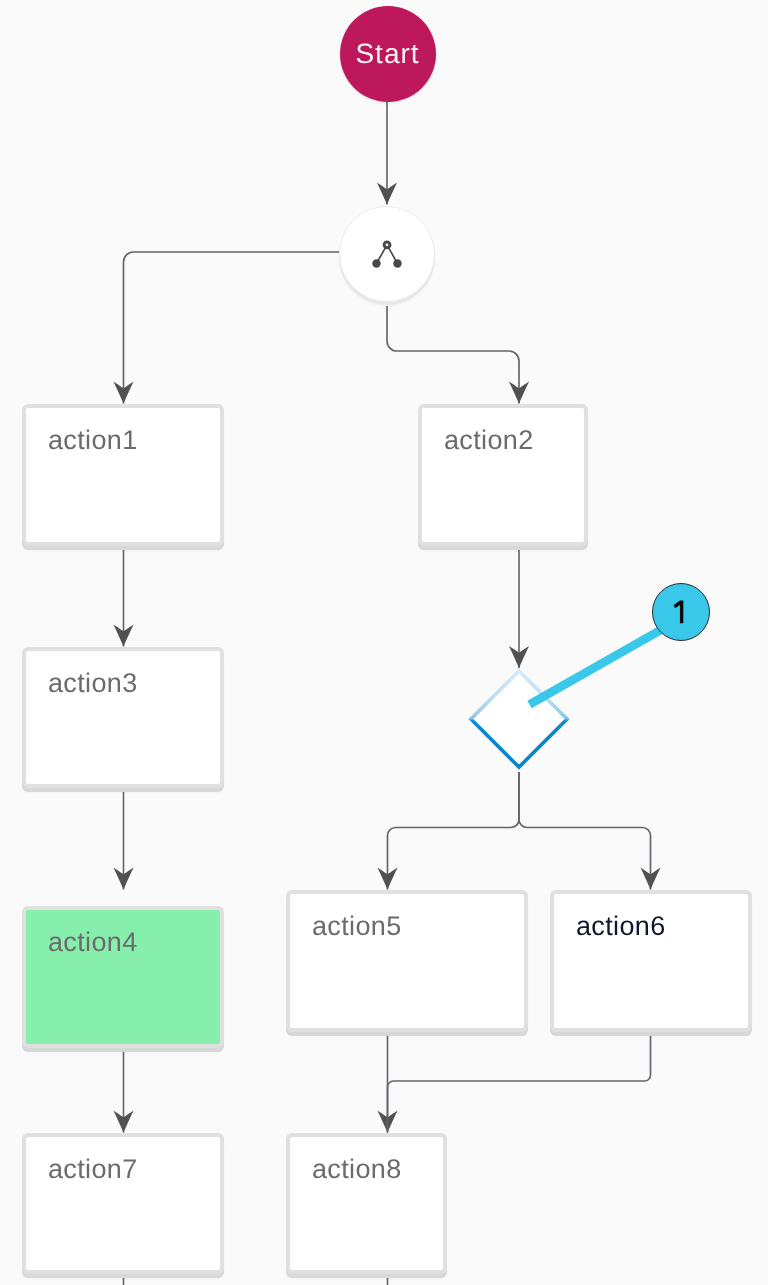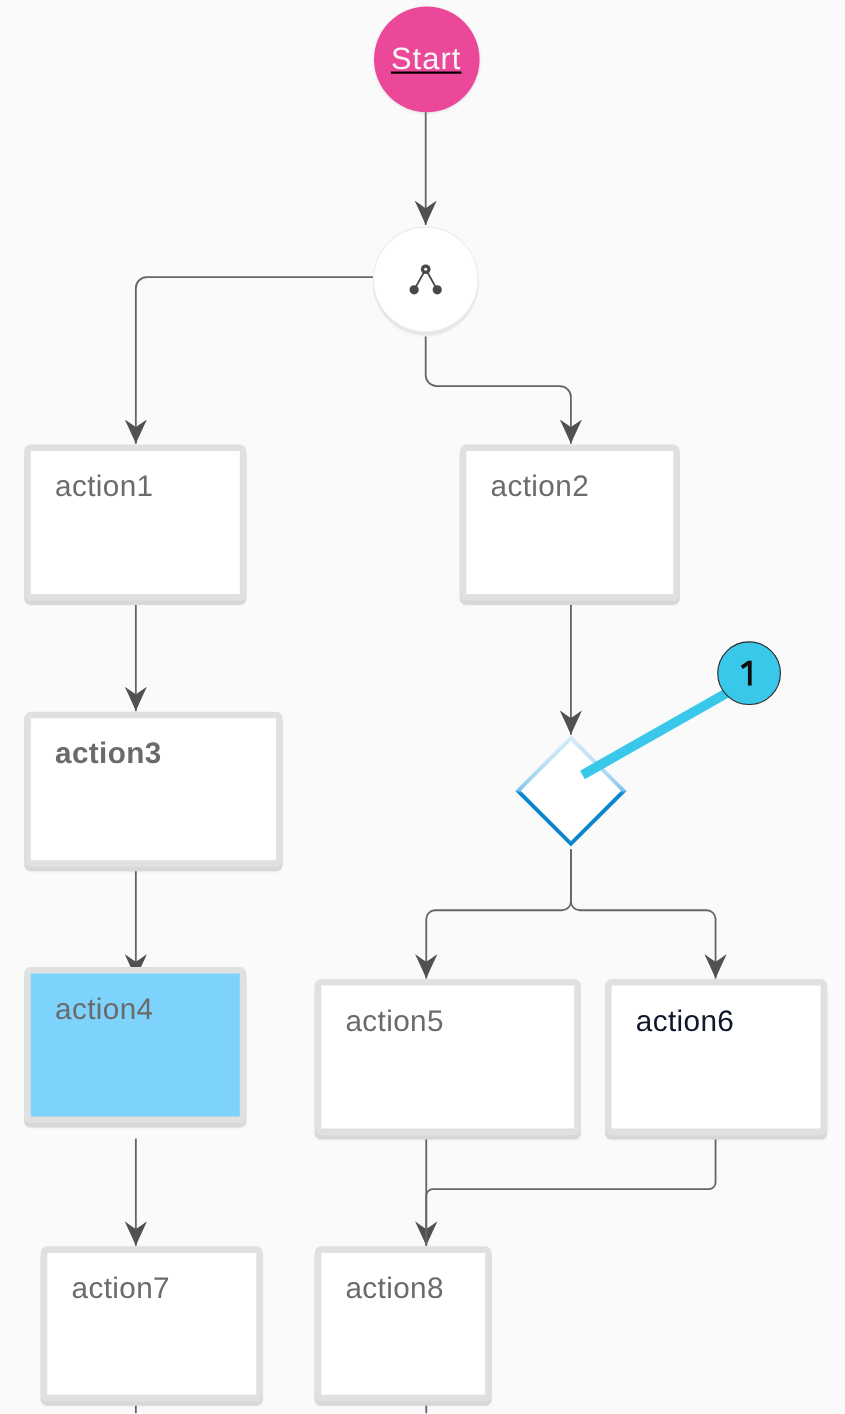--- a/index.html
+++ b/index.html
@@ -15,21 +15,21 @@
   #canvas{position:relative;width:768px;height:1285px;}
 
   
   #edges{position:absolute;left:0;top:0;width:768px;height:1285px;overflow:visible;}
   #leader-layer{position:absolute;left:0;top:0;width:768px;height:1285px;overflow:visible;z-index:5;pointer-events:none;}
 
   
   .action-box{
     position:absolute;
     background:#ffffff;
-    border:6px solid #a16207;
+    border:4px solid #a16207;
     border-radius:6px;
     box-shadow:0 4px 0 0 #d8d8d8, 0 5px 3px -1px rgba(0,0,0,.06);
     box-sizing:border-box;
   }
   .action-label{
     position:absolute;
     left:22px; top:17px;
     font-size:27px;
     letter-spacing:.35px;
     line-height:30px;
@@ -114,21 +114,21 @@
         <path d="M 650.5 1035 L 650.50 1075.00 A 6 6 0 0 1 644.50 1081.00 L 393.50 1081.00 A 6 6 0 0 0 387.50 1087.00 L 387.5 1132.5"></path>
         <path d="M 123.5 1277 L 123.5 1285"></path>
         <path d="M 387.5 1277 L 387.5 1285"></path>
       </g>
   </svg>
 
   <svg id="leader-layer" viewBox="0 0 768 1285" width="768" height="1285" xmlns="http://www.w3.org/2000/svg">
     <line id="badge-leader" stroke-linecap="butt" x1="529.5" y1="704.5" x2="666" y2="627" stroke="#39c8ea" stroke-width="8.8"></line>
   </svg>
 
-  <div class="start-node" style="left: 340px; top: 6px; width: 96px; height: 96px; background: #ec4899; text-decoration: underline;">
+  <div class="start-node" style="left: 340px; top: 6px; width: 96px; height: 96px; background: #be185d;">
     <span class="start-label" style="color: rgb(245, 245, 245);">Start</span>
   </div>
 
   <div class="fork-node" style="left: 339px; top: 206px; width: 96px; height: 96px;">
     <svg width="34" height="32" viewBox="0 0 34 32">
       <path d="M17 6.8 L6.5 25.5 M17 6.8 L27.5 25.5" stroke="#484848" stroke-width="1.65" fill="none"></path>
       <circle cx="17" cy="6.8" r="4.4" fill="#484848"></circle>
       <circle cx="17" cy="6.8" r="1.35" fill="#ffffff"></circle>
       <circle cx="6.5" cy="25.5" r="4.2" fill="#484848"></circle>
       <circle cx="27.5" cy="25.5" r="4.2" fill="#484848"></circle>
@@ -145,35 +145,35 @@
     <span class="badge-label">1</span>
     <svg class="badge-glyph" viewBox="0 0 58 58">
       <path id="badge-digit-path" d="M27.9 17.2 L31.4 17.2 L31.4 40.6 L27.9 40.6 L27.9 21.8 L23.0 25.0 L21.3 22.0 Z" fill="#0b0b0b"></path>
     </svg>
   </div>
 
   <div id="boxes">
       <div class="action-box" style="left: 22px; top: 404px; width: 202px; height: 142px; background: rgb(255, 255, 255); border-color: rgb(224, 224, 224);">
         <span class="action-label" style="color: rgb(107, 107, 107);">action1</span>
       </div>
-      <div class="action-box" style="left: 418px; top: 404px; width: 200px; height: 142px; background: rgb(255, 255, 255); border-color: rgb(224, 224, 224);">
+      <div class="action-box" style="left: 418px; top: 404px; width: 170px; height: 142px; background: rgb(255, 255, 255); border-color: rgb(224, 224, 224);">
         <span class="action-label" style="color: rgb(107, 107, 107);">action2</span>
       </div>
-      <div class="action-box" style="left: 22px; top: 647px; width: 235px; height: 141px; background: rgb(255, 255, 255); border-color: rgb(224, 224, 224); font-weight: bold;">
+      <div class="action-box" style="left: 22px; top: 647px; width: 202px; height: 141px; background: rgb(255, 255, 255); border-color: rgb(224, 224, 224);">
         <span class="action-label" style="color: rgb(107, 107, 107);">action3</span>
       </div>
-      <div class="action-box" style="left: 22px; top: 879px; width: 202px; height: 142px; background: #7dd3fc; border-color: rgb(224, 224, 224); padding-left: 27px;">
+      <div class="action-box" style="left: 22px; top: 906px; width: 202px; height: 142px; background: #86efac; border-color: rgb(224, 224, 224); padding-left: 27px;">
         <span class="action-label" style="color: rgb(107, 107, 107);">action4</span>
       </div>
       <div class="action-box" style="left: 286px; top: 890px; width: 242px; height: 142px; background: rgb(255, 255, 255); border-color: rgb(224, 224, 224);">
         <span class="action-label" style="color: rgb(107, 107, 107);">action5</span>
       </div>
       <div class="action-box" style="left: 550px; top: 890px; width: 202px; height: 142px; background: rgb(255, 255, 255); border-color: rgb(224, 224, 224);">
         <span class="action-label" style="color: #0f172a;">action6</span>
       </div>
-      <div class="action-box" style="left: 22px; top: 1133px; width: 202px; height: 141px; background: rgb(255, 255, 255); border-color: rgb(224, 224, 224); margin-left: 15px;">
+      <div class="action-box" style="left: 22px; top: 1133px; width: 202px; height: 141px; background: rgb(255, 255, 255); border-color: rgb(224, 224, 224);">
         <span class="action-label" style="color: rgb(107, 107, 107);">action7</span>
       </div>
       <div class="action-box" style="left: 286px; top: 1133px; width: 161px; height: 141px; background: rgb(255, 255, 255); border-color: rgb(224, 224, 224);">
         <span class="action-label" style="color: rgb(107, 107, 107);">action8</span>
       </div>
     </div>
 </div>
 
 </body></html>

